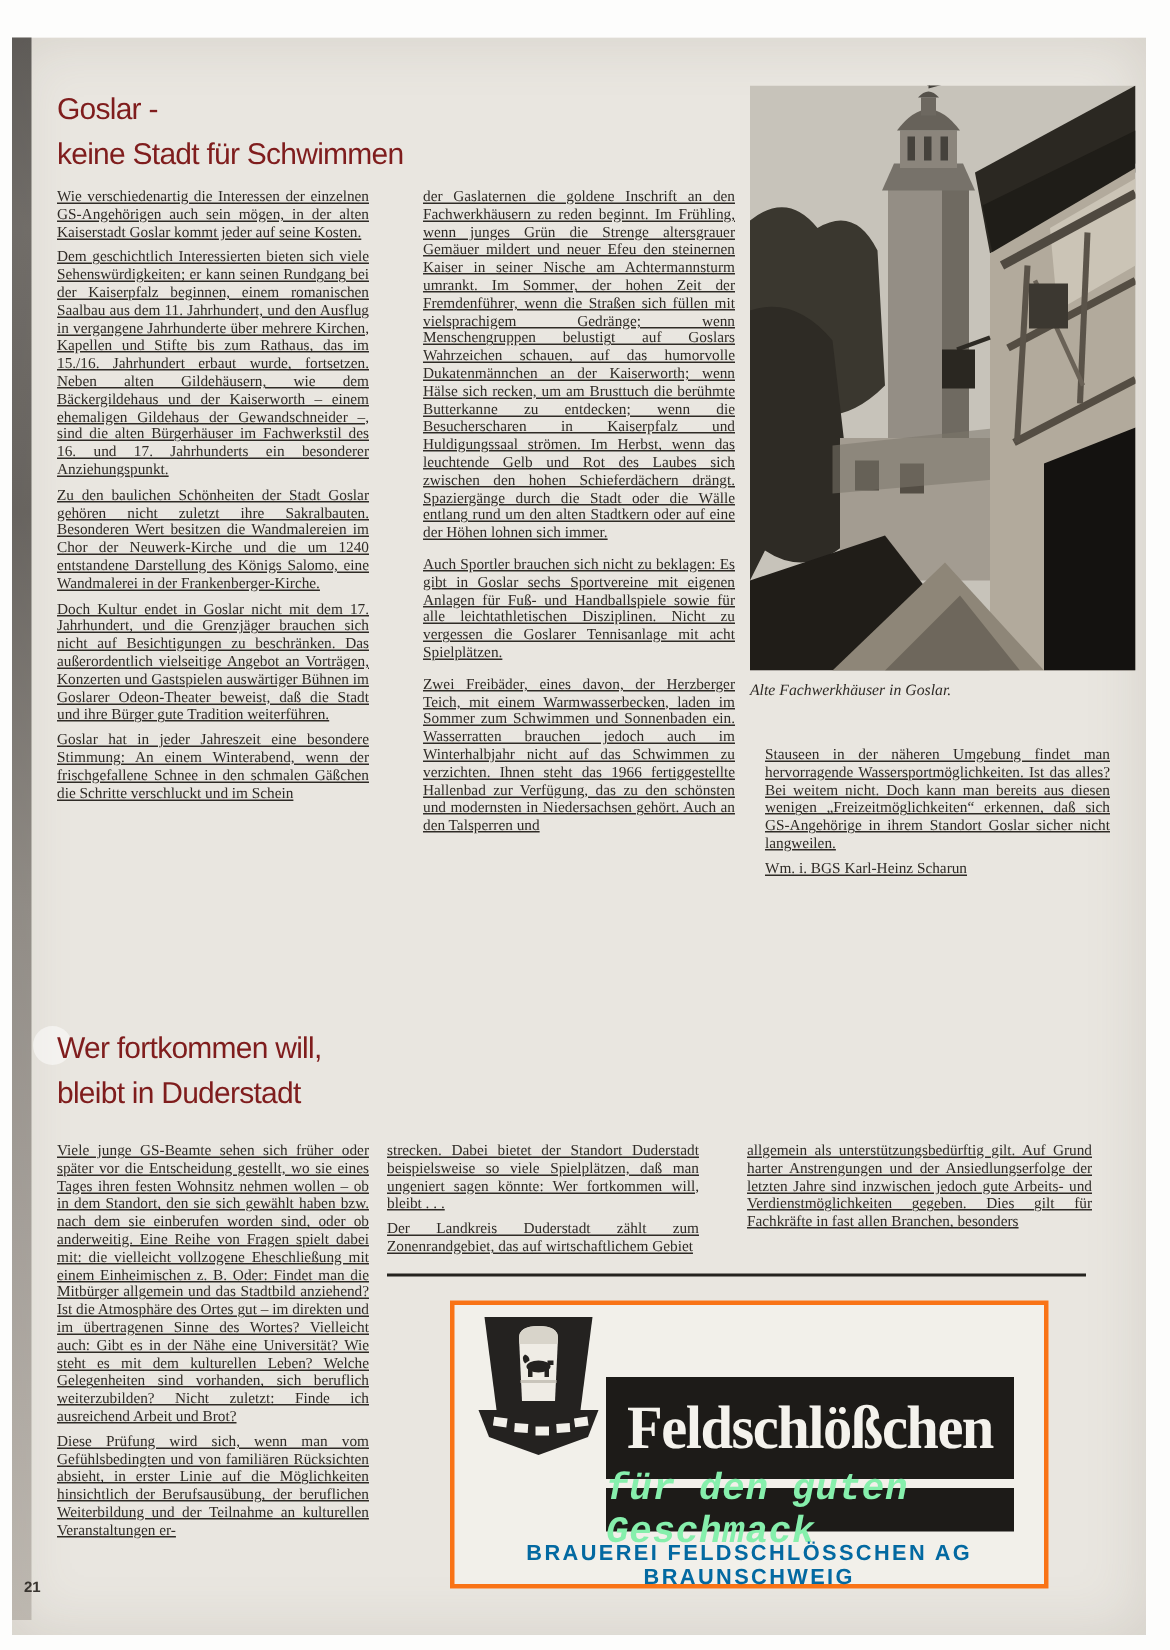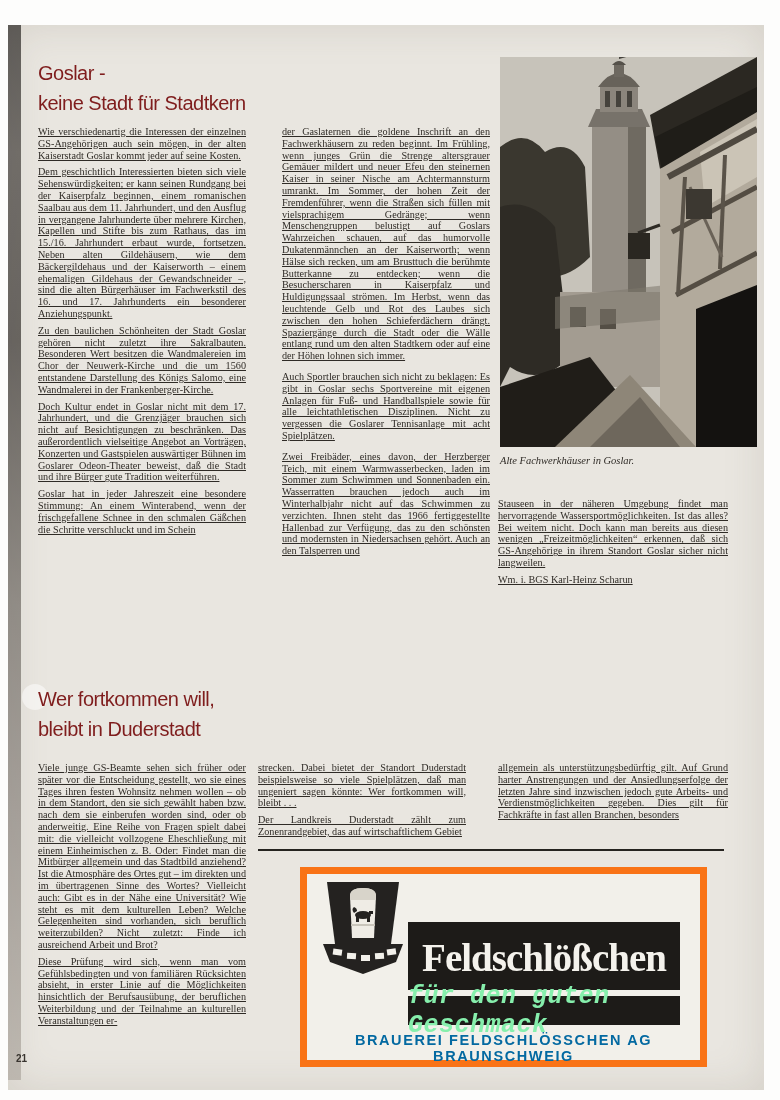--- a/index.html
+++ b/index.html
@@ -13,21 +13,21 @@
   .headline{position:absolute;font-family:"Liberation Sans",sans-serif;font-weight:normal;
             color:#7f1d1d;font-size:20px;line-height:30px;letter-spacing:-0.5px;}
   .bodycol{position:absolute;color:#2f2b26;font-size:10.2px;line-height:11.8px;}
   .bodycol p{margin:0 0 5px 0;text-align:justify;hyphens:auto;text-decoration:underline;}
   .bodycol.loose p{margin-bottom:9px;}
   .caption{position:absolute;color:#2f2b26;font-style:italic;font-size:10.5px;}
   .byline{text-align:right;margin-top:3px;}
   .divider{position:absolute;background:#25231f;height:2px;}
   .photo{position:absolute;left:500px;top:57px;width:257px;height:390px;}
   .adbox{position:absolute;left:300px;top:867px;width:393px;height:186px;background:#f2f0ea;
-         border:7px solid #f97316;}
+         border:3px solid #f97316;}
   .adlogo{position:absolute;left:10px;top:8px;width:92px;height:110px;}
   .adbrandplate{position:absolute;left:101px;top:48px;width:272px;height:68px;background:#1d1b18;
                 display:flex;align-items:center;justify-content:center;}
   .adbrand{color:#f4f2ec;font-family:"Liberation Serif",serif;font-weight:bold;font-size:39px;
            letter-spacing:-1px;transform:scaleY(1.05);}
   .adsloganplate{position:absolute;left:101px;top:122px;width:272px;height:29px;background:#1d1b18;
                  display:flex;align-items:center;justify-content:center;}
   .adslogan{color:#86efac;font-family:Liberation Mono, monospace;font-style:italic;font-weight:bold;
             font-size:25px;letter-spacing:0.5px;}
   .adcompany{position:absolute;left:0;top:158px;width:100%;text-align:center;
@@ -39,21 +39,21 @@
 </head>
 <body>
 
 <div id="canvas">
 
   <div class="paper"></div>
   <div class="bind-shadow"></div>
 
   <div class="headline" style="left:38px;top:58px;width:430px;">
     <div>Goslar -</div>
-    <div>keine Stadt für Stadtkern</div>
+    <div>keine Stadt für Schwimmen</div>
   </div>
 
   <svg class="photo" viewBox="0 0 257 390" preserveAspectRatio="none">
     <rect x="0" y="0" width="257" height="390" fill="#c7c3ba"></rect>
 
     <path d="M0,90 Q25,70 45,95 Q70,80 85,110 L90,200 Q60,230 30,215 L0,230 Z" fill="#3a372f"></path>
     <path d="M0,150 Q30,140 55,170 L70,300 Q40,330 10,310 L0,330 Z" fill="#2e2b25"></path>
 
     <g>
       <rect x="92" y="68" width="54" height="170" fill="#948e85"></rect>
@@ -100,32 +100,32 @@
     <polygon points="0,330 90,300 160,390 0,390" fill="#201d18"></polygon>
     <polygon points="55,390 130,318 196,390" fill="#8e8678"></polygon>
     <polygon points="90,390 140,340 180,390" fill="#6e675c"></polygon>
   </svg>
 
   <div class="caption" style="left:500px;top:455px;width:240px;">Alte Fachwerkhäuser in Goslar.</div>
 
   <div class="bodycol" style="left:38px;top:126px;width:208px;">
     <p>Wie verschiedenartig die Interessen der einzelnen GS-Angehörigen auch sein mögen, in der alten Kaiserstadt Goslar kommt jeder auf seine Kosten.</p>
     <p>Dem geschichtlich Interessierten bieten sich viele Sehenswürdigkeiten; er kann seinen Rundgang bei der Kaiserpfalz beginnen, einem romanischen Saalbau aus dem 11. Jahrhundert, und den Ausflug in vergangene Jahrhunderte über mehrere Kirchen, Kapellen und Stifte bis zum Rathaus, das im 15./16. Jahrhundert erbaut wurde, fortsetzen. Neben alten Gildehäusern, wie dem Bäckergildehaus und der Kaiserworth – einem ehemaligen Gildehaus der Gewandschneider –, sind die alten Bürgerhäuser im Fachwerkstil des 16. und 17. Jahrhunderts ein besonderer Anziehungspunkt.</p>
-    <p>Zu den baulichen Schönheiten der Stadt Goslar gehören nicht zuletzt ihre Sakralbauten. Besonderen Wert besitzen die Wandmalereien im Chor der Neuwerk-Kirche und die um 1560 entstandene Darstellung des Königs Salomo, eine Wandmalerei in der Frankenberger-Kirche.</p>
+    <p>Zu den baulichen Schönheiten der Stadt Goslar gehören nicht zuletzt ihre Sakralbauten. Besonderen Wert besitzen die Wandmalereien im Chor der Neuwerk-Kirche und die um 1240 entstandene Darstellung des Königs Salomo, eine Wandmalerei in der Frankenberger-Kirche.</p>
     <p>Doch Kultur endet in Goslar nicht mit dem 17. Jahrhundert, und die Grenzjäger brauchen sich nicht auf Besichtigungen zu beschränken. Das außerordentlich vielseitige Angebot an Vorträgen, Konzerten und Gastspielen auswärtiger Bühnen im Goslarer Odeon-Theater beweist, daß die Stadt und ihre Bürger gute Tradition weiterführen.</p>
     <p>Goslar hat in jeder Jahreszeit eine besondere Stimmung: An einem Winterabend, wenn der frischgefallene Schnee in den schmalen Gäßchen die Schritte verschluckt und im Schein</p>
   </div>
 
   <div class="bodycol loose" style="left:258px;top:126px;width:208px;margin-left:24px;">
     <p>der Gaslaternen die goldene Inschrift an den Fachwerkhäusern zu reden beginnt. Im Frühling, wenn junges Grün die Strenge altersgrauer Gemäuer mildert und neuer Efeu den steinernen Kaiser in seiner Nische am Achtermannsturm umrankt. Im Sommer, der hohen Zeit der Fremdenführer, wenn die Straßen sich füllen mit vielsprachigem Gedränge; wenn Menschengruppen belustigt auf Goslars Wahrzeichen schauen, auf das humorvolle Dukatenmännchen an der Kaiserworth; wenn Hälse sich recken, um am Brusttuch die berühmte Butterkanne zu entdecken; wenn die Besucherscharen in Kaiserpfalz und Huldigungssaal strömen. Im Herbst, wenn das leuchtende Gelb und Rot des Laubes sich zwischen den hohen Schieferdächern drängt. Spaziergänge durch die Stadt oder die Wälle entlang rund um den alten Stadtkern oder auf eine der Höhen lohnen sich immer.</p>
     <p>Auch Sportler brauchen sich nicht zu beklagen: Es gibt in Goslar sechs Sportvereine mit eigenen Anlagen für Fuß- und Handballspiele sowie für alle leichtathletischen Disziplinen. Nicht zu vergessen die Goslarer Tennisanlage mit acht Spielplätzen.</p>
     <p>Zwei Freibäder, eines davon, der Herzberger Teich, mit einem Warmwasserbecken, laden im Sommer zum Schwimmen und Sonnenbaden ein. Wasserratten brauchen jedoch auch im Winterhalbjahr nicht auf das Schwimmen zu verzichten. Ihnen steht das 1966 fertiggestellte Hallenbad zur Verfügung, das zu den schönsten und modernsten in Niedersachsen gehört. Auch an den Talsperren und</p>
   </div>
 
-  <div class="bodycol" style="left:498px;top:498px;width:230px;">
+  <div class="bodycol" style="left:510px;top:498px;width:230px;">
     <p>Stauseen in der näheren Umgebung findet man hervorragende Wassersportmöglichkeiten. Ist das alles? Bei weitem nicht. Doch kann man bereits aus diesen wenigen „Freizeitmöglichkeiten“ erkennen, daß sich GS-Angehörige in ihrem Standort Goslar sicher nicht langweilen.</p>
     <p class="byline">Wm. i. BGS Karl-Heinz Scharun</p>
   </div>
 
   <div class="stain" style="left:22px;top:684px;width:26px;height:26px;"></div>
   <div class="headline" style="left:38px;top:684px;width:430px;">
     <div>Wer fortkommen will,</div>
     <div>bleibt in Duderstadt</div>
   </div>
 

